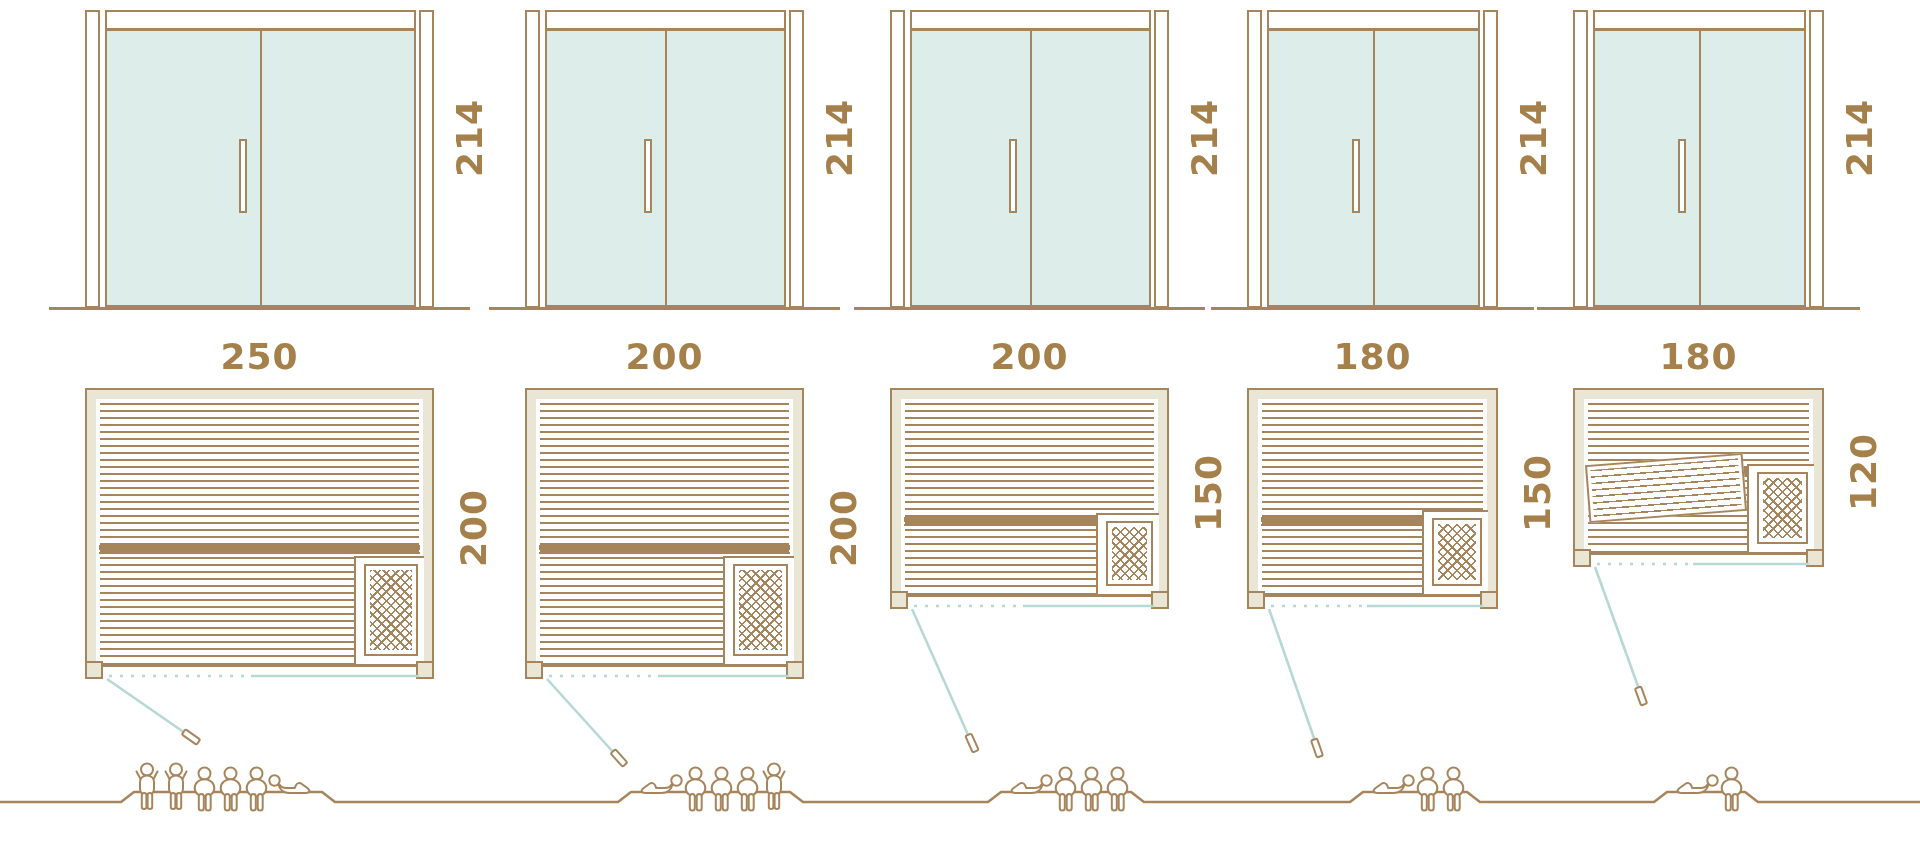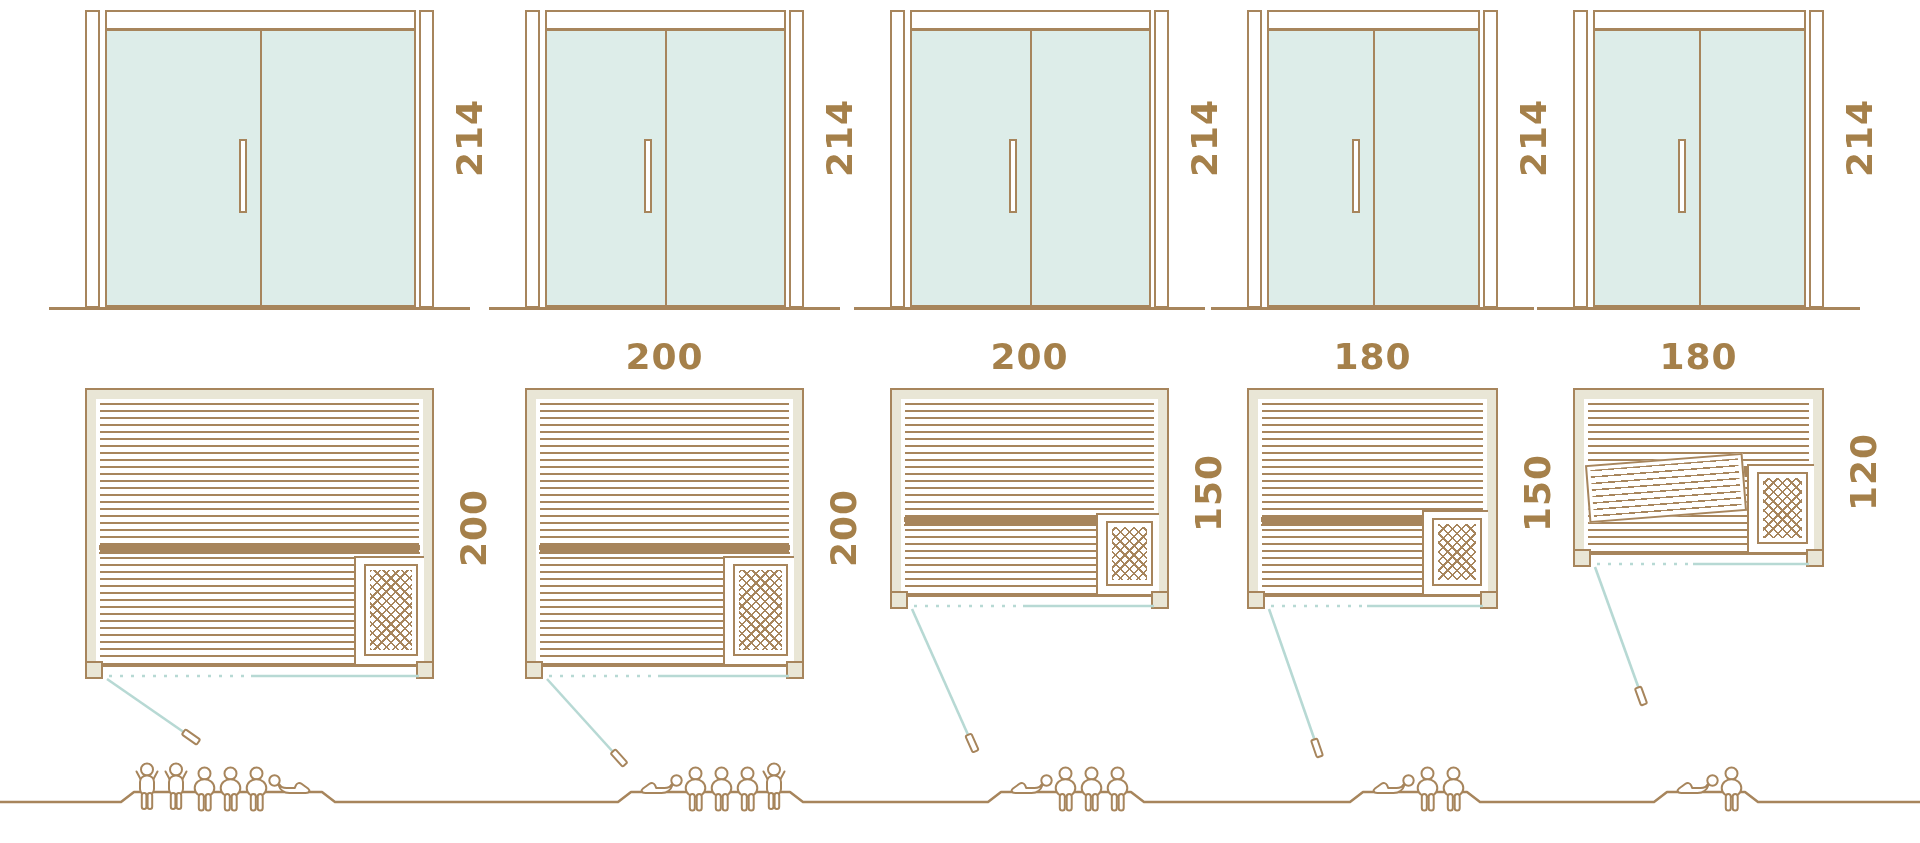--- a/index.html
+++ b/index.html
@@ -52,20 +52,21 @@
       <div class="abs post" style="left:0;top:0;width:15px;height:298px"></div>
       <div class="abs post" style="right:0;top:0;width:15px;height:298px"></div>
       <div class="abs bar" style="left:20px;right:18px;top:0;height:20px"></div>
       <div class="abs glass" style="left:20px;right:18px;top:19px;bottom:0;border-bottom-width:3px">
         <div class="abs divider"></div>
         <div class="abs handle"></div>
       </div>
     </div>
     <div class="abs gline" style="left:49px;top:307px;width:421px"></div>
     <div class="abs vlabel" style="left:415px;top:119px"><span>214</span></div>
+    <div class="abs hlabel" style="left:85px;top:336px;width:349px"><span>250</span></div>
     <div class="abs plan" style="left:85px;top:388px;width:349px;height:279px">
       <div class="abs interior">
         <div class="abs slats"></div>
         <div class="abs bench-edge" style="top:146px"></div>
         <div class="abs bench-edge2" style="top:153px"></div>
         <div class="abs hzone" style="width:68px;height:106px">
           <div class="abs heater" style="width:54px;height:92px">
             <div class="abs lattice"></div>
           </div>
         </div>

